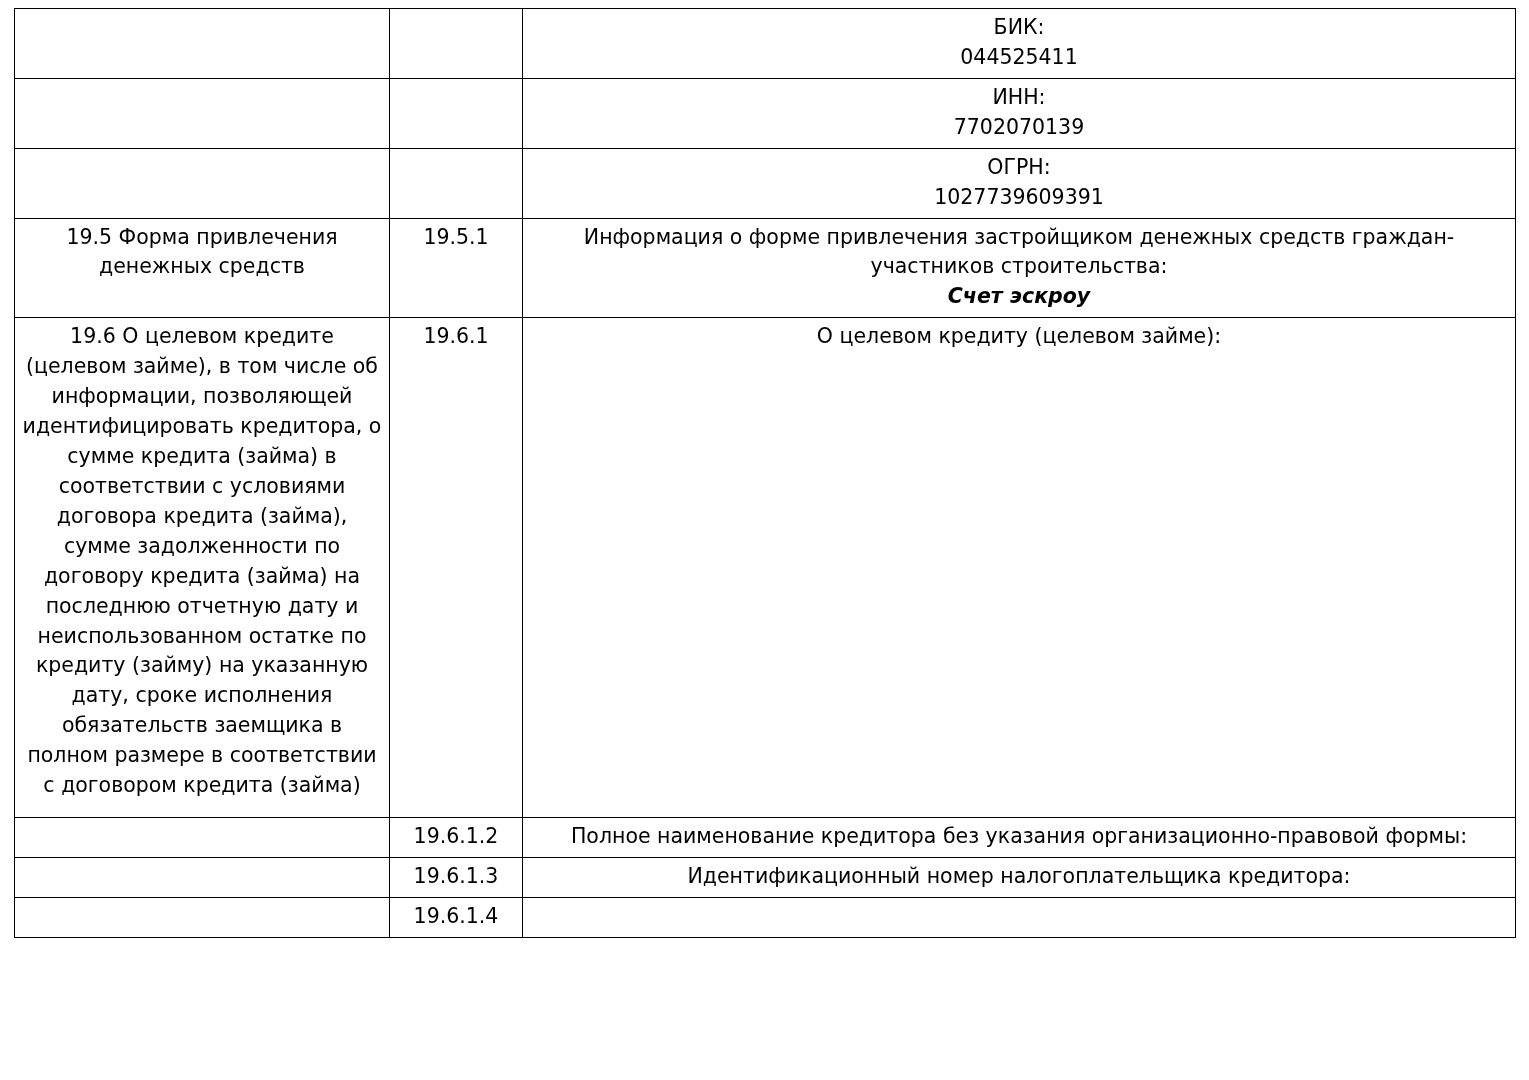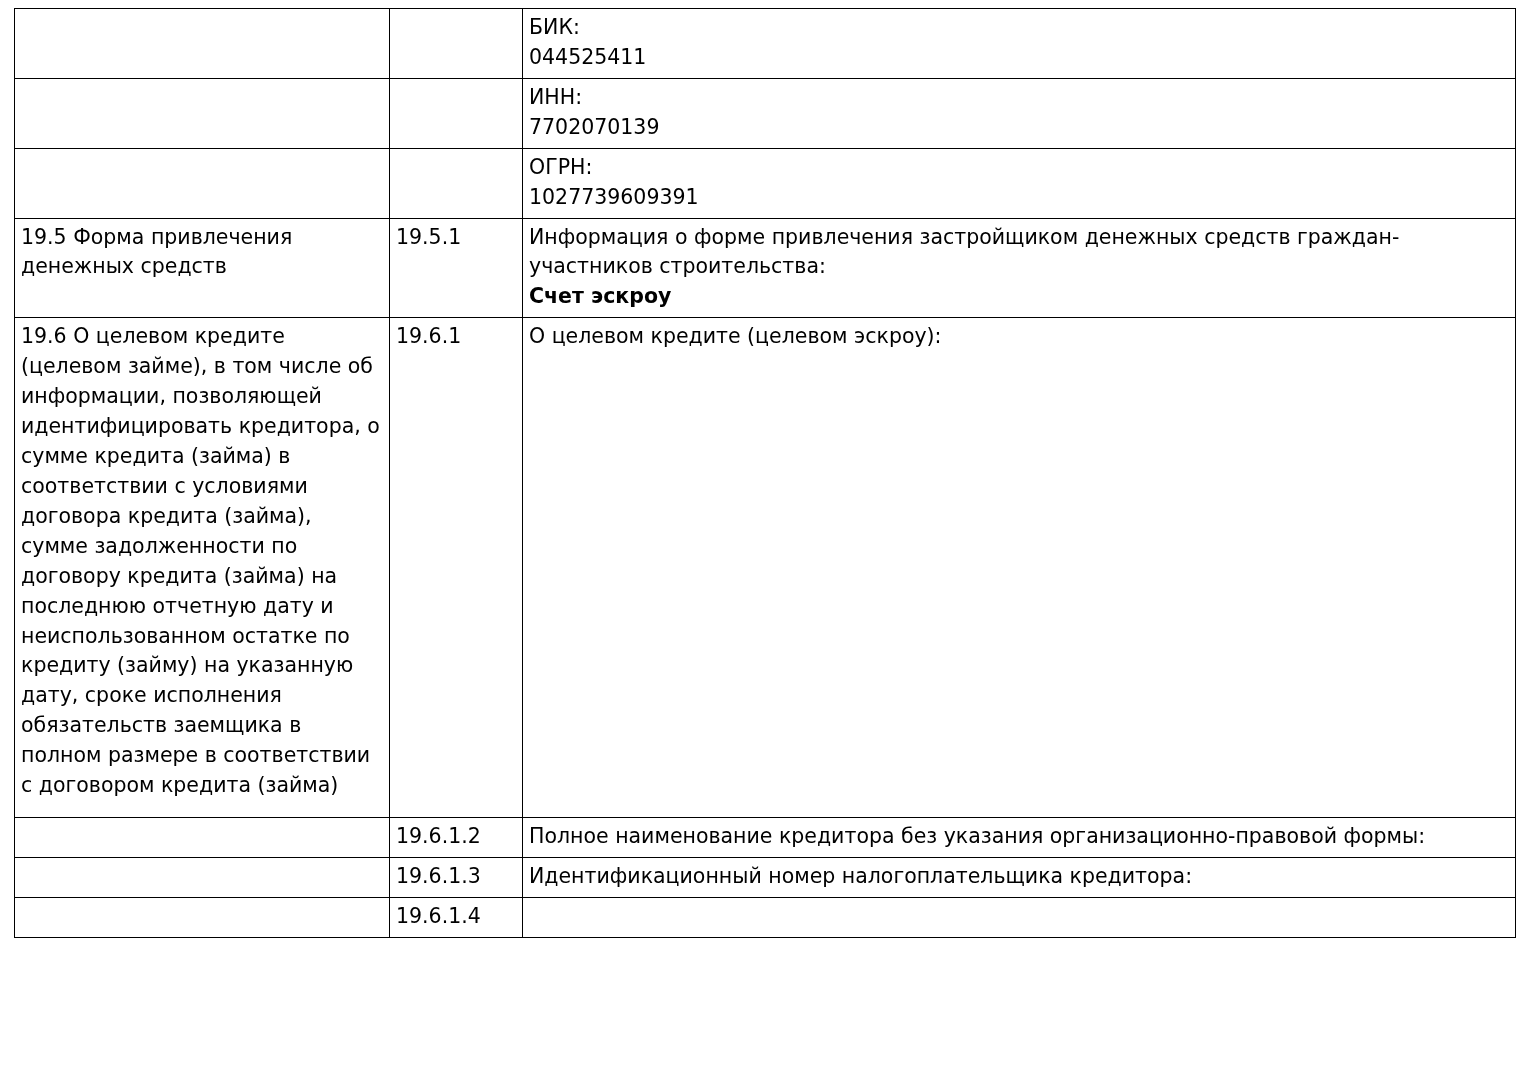--- a/index.html
+++ b/index.html
@@ -25,31 +25,33 @@
     margin: 0;
   }
   table.doc-table td {
     border: 1px solid #000000;
     vertical-align: top;
     padding: 4px 6px 5px 6px;
     font-size: 20.5px;
     line-height: 1.46;
     word-wrap: break-word;
     overflow-wrap: break-word;
+    text-align: center;
   }
   col.c1 { width: 375px; }
   col.c2 { width: 133px; }
   col.c3 { width: 993px; }
 
   .cell-label { }
   .cell-code { }
   .cell-value { }
   .bold-line {
     font-weight: bold;
     display: block;
+    font-style: italic;
   }
   .val-line { display: block; }
   .mid { vertical-align: middle; margin-top: 20px; }
   td.empty { }
 </style>
 </head>
 <body>
 
 <div class="page">
   <table class="doc-table">
@@ -88,21 +90,21 @@
           <td class="cell-code mid">19.5.1</td>
           <td class="cell-value">
             <span class="val-line">Информация о форме привлечения застройщиком денежных средств граждан-участников строительства:</span>
             <span class="bold-line">Счет эскроу</span>
           </td>
         </tr>
         <tr>
           <td class="cell-label" style="height: 490px;">19.6 О целевом кредите (целевом займе), в том числе об информации, позволяющей идентифицировать кредитора, о сумме кредита (займа) в соответствии с условиями договора кредита (займа), сумме задолженности по договору кредита (займа) на последнюю отчетную дату и неиспользованном остатке по кредиту (займу) на указанную дату, сроке исполнения обязательств заемщика в полном размере в соответствии с договором кредита (займа)</td>
           <td class="cell-code mid">19.6.1</td>
           <td class="cell-value mid">
-            <span class="val-line">О целевом кредите (целевом эскроу):</span>
+            <span class="val-line">О целевом кредиту (целевом займе):</span>
           </td>
         </tr>
         <tr>
           <td class="cell-label empty"></td>
           <td class="cell-code">19.6.1.2</td>
           <td class="cell-value">
             <span class="val-line">Полное наименование кредитора без указания организационно-правовой формы:</span>
           </td>
         </tr>
         <tr>

